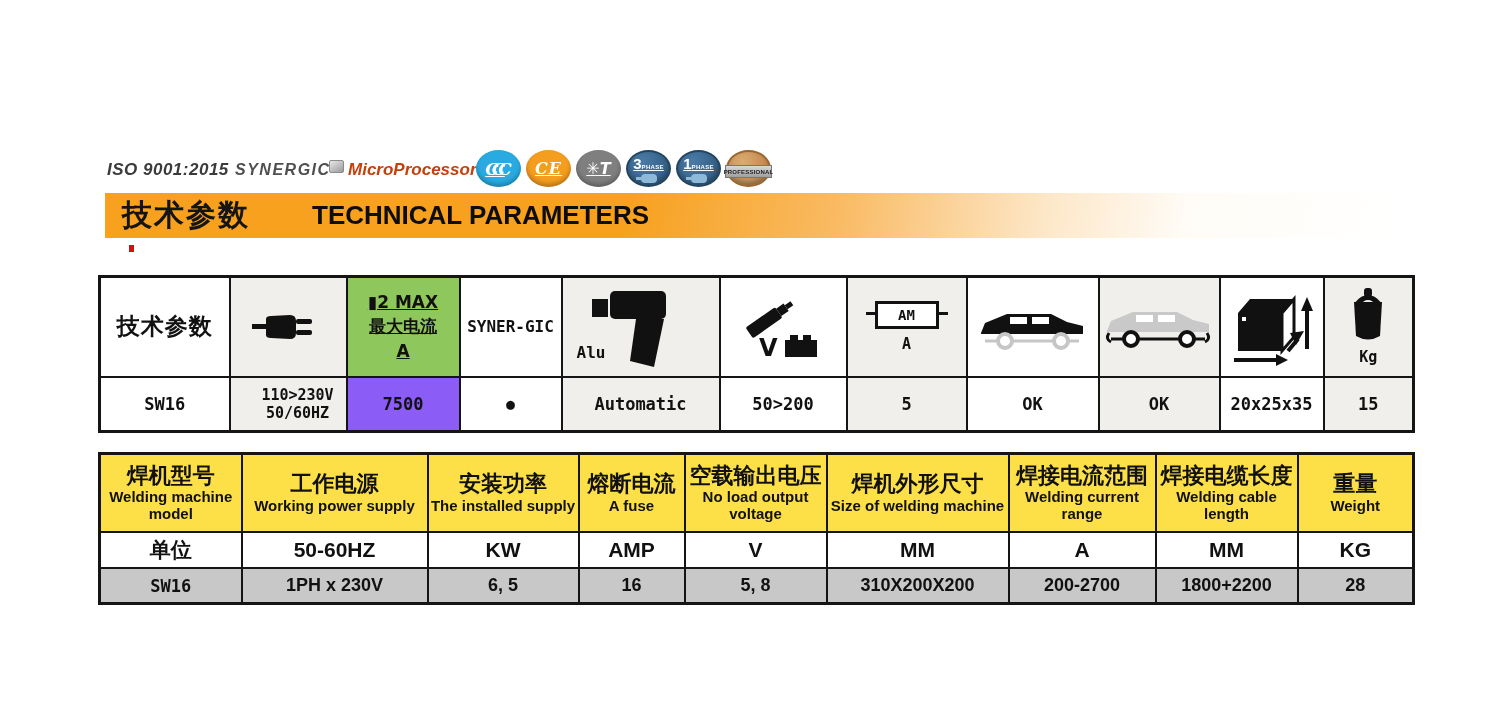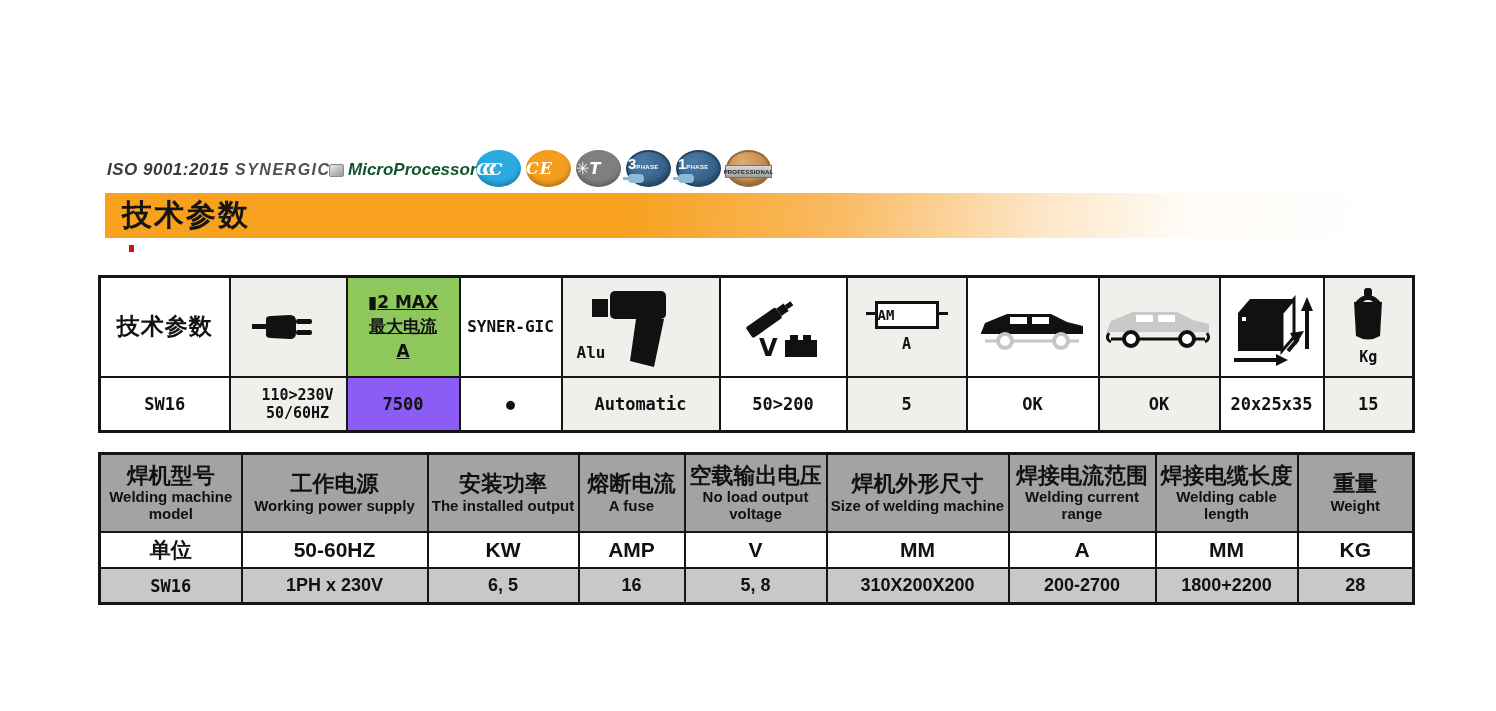--- a/index.html
+++ b/index.html
@@ -4,26 +4,26 @@
 <style>
   html,body{margin:0;padding:0;}
   body{
     width:1496px;height:711px;position:relative;background:#ffffff;
     font-family:"Liberation Sans",sans-serif;color:#111;overflow:hidden;
   }
   
   .brand-row{position:absolute;left:107px;top:150px;width:1300px;height:38px;}
   .iso{position:absolute;left:0;top:10px;font:italic bold 17px "Liberation Sans",sans-serif;color:#3b3b3b;letter-spacing:.5px;}
   .synergic{position:absolute;left:128px;top:11px;font:italic bold 16px "Liberation Sans",sans-serif;color:#4f4f4f;letter-spacing:1.5px;}
-  .chip{position:absolute;left:222px;top:10px;display:flex;align-items:center;gap:4px;
-        font:italic bold 17px "Liberation Sans",sans-serif;color:#14532d;}
+  .chip{position:absolute;left:222px;top:10px;display:flex;gap:4px;
+        font:italic bold 17px "Liberation Sans",sans-serif;color:#c2410c;}
   .chip-square{width:13px;height:11px;background:linear-gradient(145deg,#e8e8e8,#9a9a9a);border:1px solid #8a8a8a;border-radius:2px;}
   .badges{position:absolute;left:369px;top:0;display:flex;gap:5px;}
-  .badge{width:45px;height:37px;border-radius:50%;display:flex;flex-direction:column;align-items:flex-start;justify-content:center;
-         color:#fff;box-shadow:inset 0 -3px 4px rgba(0,0,0,.25);}
+  .badge{width:45px;height:37px;border-radius:50%;display:flex;flex-direction:column;align-items:center;justify-content:center;
+         color:#fff;box-shadow:inset 0 -3px 4px rgba(0,0,0,.25);text-decoration:underline;}
   .badge-ccc{background:#29abe2;}
   .badge-ccc span{font:italic bold 17px "DejaVu Serif",serif;letter-spacing:-7px;padding-right:7px;}
   .badge-ce{background:#f59d1e;}
   .badge-ce span{font:italic bold 16px "DejaVu Serif",serif;letter-spacing:1px;}
   .badge-fan{background:#7f7f7f;}
   .badge-fan span{font:italic bold 16px "DejaVu Sans",sans-serif;}
   .badge-phase{background:radial-gradient(circle at 35% 30%,#4a7ba6,#2c5479);border:2px solid #24455f;box-sizing:border-box;}
   .badge-phase .num-row{display:flex;align-items:baseline;line-height:1;}
   .badge-phase .num{font:bold 15px "Liberation Sans",sans-serif;}
   .badge-phase .ph{font:bold 6px "Liberation Sans",sans-serif;letter-spacing:.3px;}
@@ -49,30 +49,30 @@
   .c-gray{background:#f1efec;}
   .c-green{background:#8ec75c;}
   .c-green2{background:#8b5cf6;}
   .spec-title{font:bold 23px "DejaVu Sans",sans-serif;letter-spacing:1px;}
   .green-lines{font:bold 17px "DejaVu Sans",sans-serif;line-height:1.45;text-decoration:underline;}
   .syner{font:bold 16px "DejaVu Sans Mono",monospace;margin-top:44px;}
   .two-line{line-height:1.25;font:bold 15px "DejaVu Sans Mono",monospace;padding-left:19px;}
   .corner-label{position:absolute;left:14px;bottom:14px;font:bold 16px "DejaVu Sans Mono",monospace;}
   .under-label{display:block;font:bold 15px "DejaVu Sans Mono",monospace;margin-top:6px;}
   .fuse-wrap{display:flex;flex-direction:column;align-items:center;}
-  .fuse-box{width:58px;height:22px;border:3px solid #111;display:flex;align-items:center;justify-content:flex-start;
+  .fuse-box{width:58px;height:22px;border:3px solid #111;display:flex;align-items:center;justify-content:center;
             font:bold 14px "DejaVu Sans Mono",monospace;position:relative;background:#fff;}
   .fuse-box::before,.fuse-box::after{content:"";position:absolute;top:8px;width:9px;height:3px;background:#111;}
   .fuse-box::before{left:-12px;} .fuse-box::after{right:-12px;}
   .dot{font-size:15px;}
   svg{display:block;margin:0 auto;}
   
   .param-table{position:absolute;left:98px;top:452px;border:3px solid #151515;}
   .param-table td{border:2px solid #151515;text-align:center;vertical-align:middle;padding:0 2px;}
-  .param-table .p-hdr{height:76px;background:#a3a3a3;}
+  .param-table .p-hdr{height:76px;background:#fde047;}
   .param-table .p-unit{height:34px;background:#ffffff;font:bold 21px "Liberation Sans",sans-serif;}
   .param-table .p-val{height:33px;background:#c8c8c8;font:bold 18px "Liberation Sans",sans-serif;}
   .hdr-zh{display:block;font:bold 22px "DejaVu Sans",sans-serif;line-height:1.2;}
   .hdr-en{display:block;font:bold 15px "Liberation Sans",sans-serif;line-height:1.12;}
   .p-val-model{font-family:"DejaVu Sans Mono",monospace !important;font-size:17px !important;}
 </style>
 </head>
 <body>
 
 <div class="brand-row">
@@ -107,20 +107,21 @@
       <span class="plug-glyph"></span>
     </div>
     <div class="badge badge-pro">
       <span class="pro-banner">PROFESSIONAL</span>
     </div>
   </div>
 </div>
 
 <div class="title-bar">
   <span class="title-zh">技术参数</span>
+  <span class="title-en">TECHNICAL PARAMETERS</span>
 </div>
 <div class="red-mark"></div>
 
 <table class="spec-table">
   <colgroup>
     <col style="width:130px">
       <col style="width:117px">
       <col style="width:113px">
       <col style="width:102px">
     <col style="width:158px">
@@ -266,21 +267,21 @@
     <td class="p-hdr">
       <span class="hdr-zh">焊机型号</span>
       <span class="hdr-en">Welding machine model</span>
     </td>
     <td class="p-hdr">
       <span class="hdr-zh">工作电源</span>
       <span class="hdr-en">Working power supply</span>
     </td>
     <td class="p-hdr">
       <span class="hdr-zh">安装功率</span>
-      <span class="hdr-en">The installed output</span>
+      <span class="hdr-en">The installed supply</span>
     </td>
     <td class="p-hdr">
       <span class="hdr-zh">熔断电流</span>
       <span class="hdr-en">A fuse</span>
     </td>
     <td class="p-hdr">
       <span class="hdr-zh">空载输出电压</span>
       <span class="hdr-en">No load output voltage</span>
     </td>
     <td class="p-hdr">

